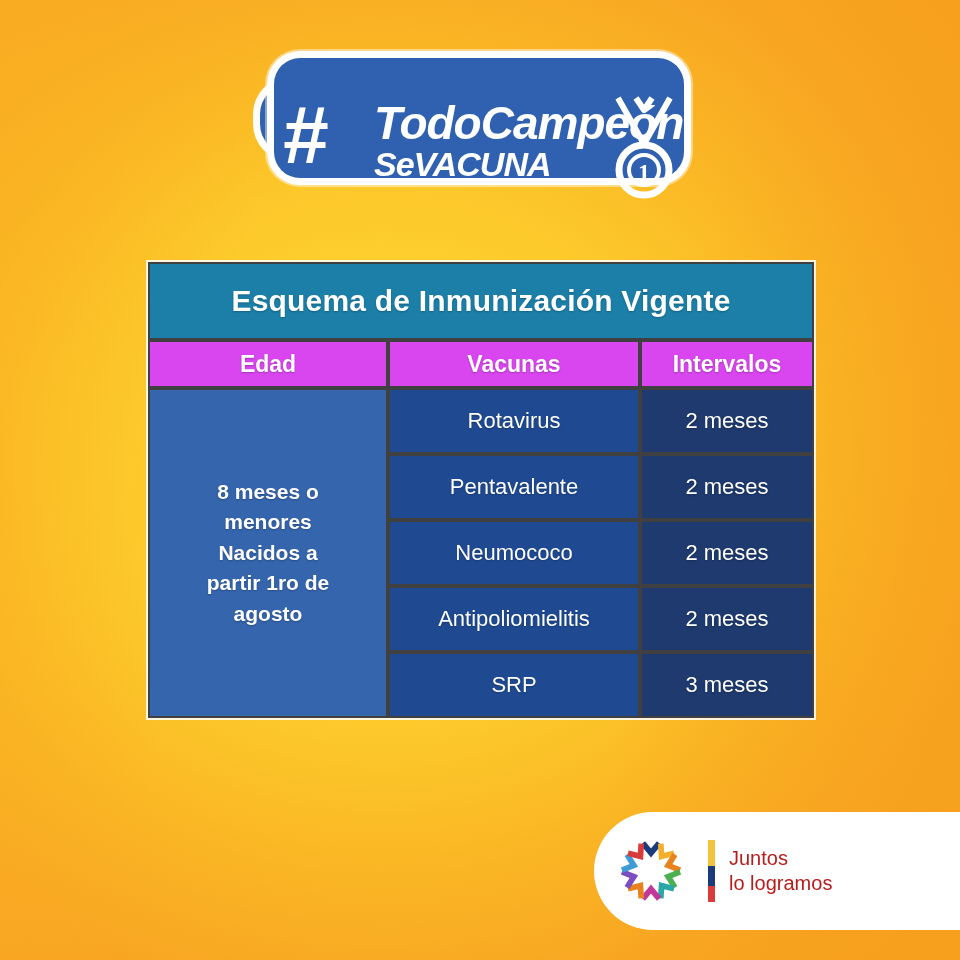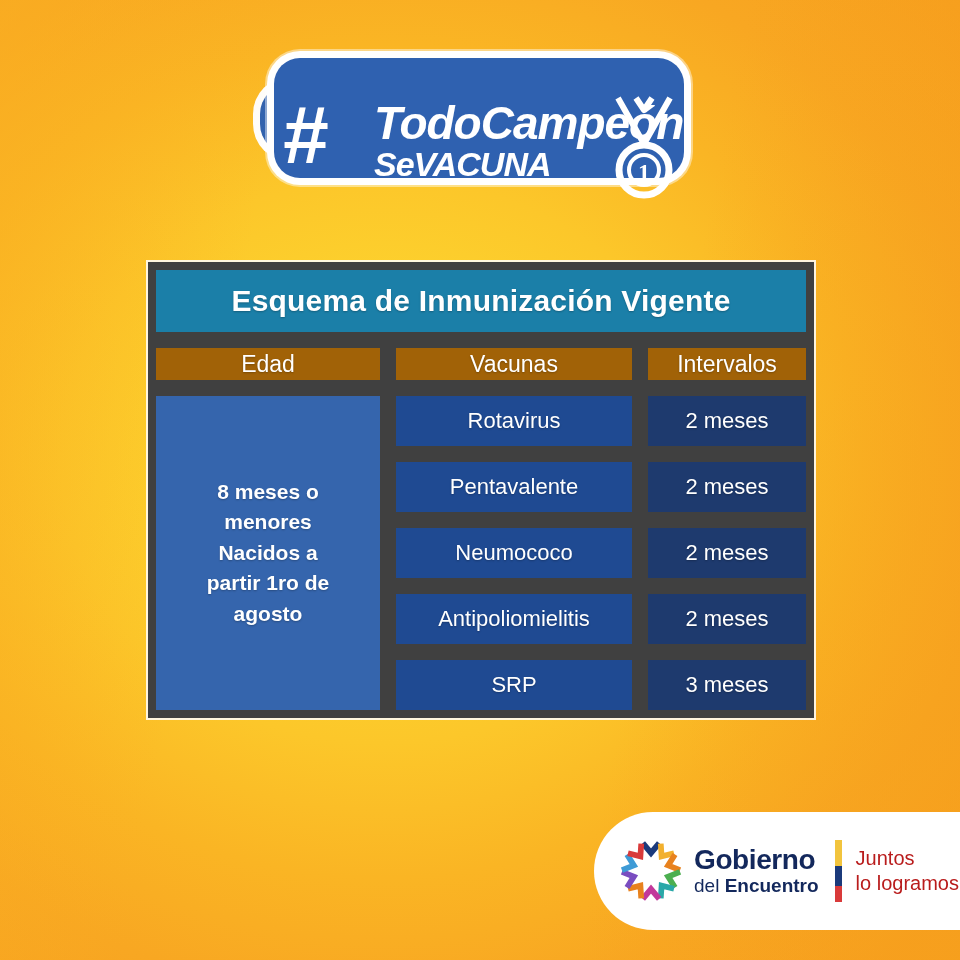--- a/index.html
+++ b/index.html
@@ -45,30 +45,30 @@
   
   .medal{ position:absolute; left:596px; top:92px; width:96px; height:110px; z-index:5; }
 
   
   .sched-table{
     position:absolute; left:148px; top:262px; width:666px;
     border-collapse:separate; border-spacing:0;
     box-shadow:0 0 0 2px rgba(255,255,255,.85);
   }
   .sched-table td{
-    border:8px solid #404040;
+    border:2px solid #404040;
     color:#ffffff; text-align:center; vertical-align:middle;
     font-weight:bold;
     text-shadow:0 1px 2px rgba(0,0,0,.25);
   }
   td.title-cell{
     background:#1B7FA8; font-size:30px; height:78px; letter-spacing:.2px;
   }
   td.colhead{
-    background:#a16207; font-size:23px; height:48px; font-weight:normal;
+    background:#d946ef; font-size:23px; height:48px; font-weight:bold;
   }
   td.age-cell{
     background:#3565AD; font-size:21px; width:240px; line-height:1.45;
     padding:6px 10px;
   }
   td.vax-cell{
     background:#1F4A92; font-size:22px; height:66px; width:252px; font-weight:normal;
   }
   td.int-cell{
     background:#1E3A6E; font-size:22px; width:174px; font-weight:normal;
@@ -185,27 +185,20 @@
         </g>
       <g transform="rotate(288 50 50)">
           <polyline points="40,16 50,28 60,16" stroke="#3E9BD6"></polyline>
         </g>
       <g transform="rotate(324 50 50)">
           <polyline points="40,16 50,28 60,16" stroke="#D93A3A"></polyline>
         </g>
     </g>
   </svg>
 
-  <div class="gov-text">
-    <div class="gov-l1">Gobierno</div>
-    <div class="gov-l2">
-      <span class="thin">del</span>
-      <span>Encuentro</span>
-    </div>
-  </div>
 
   <div class="flag-bar"></div>
 
   <div class="tag-text">
     <div>Juntos</div>
     <div>lo logramos</div>
   </div>
 </div>
 
 </body></html>

